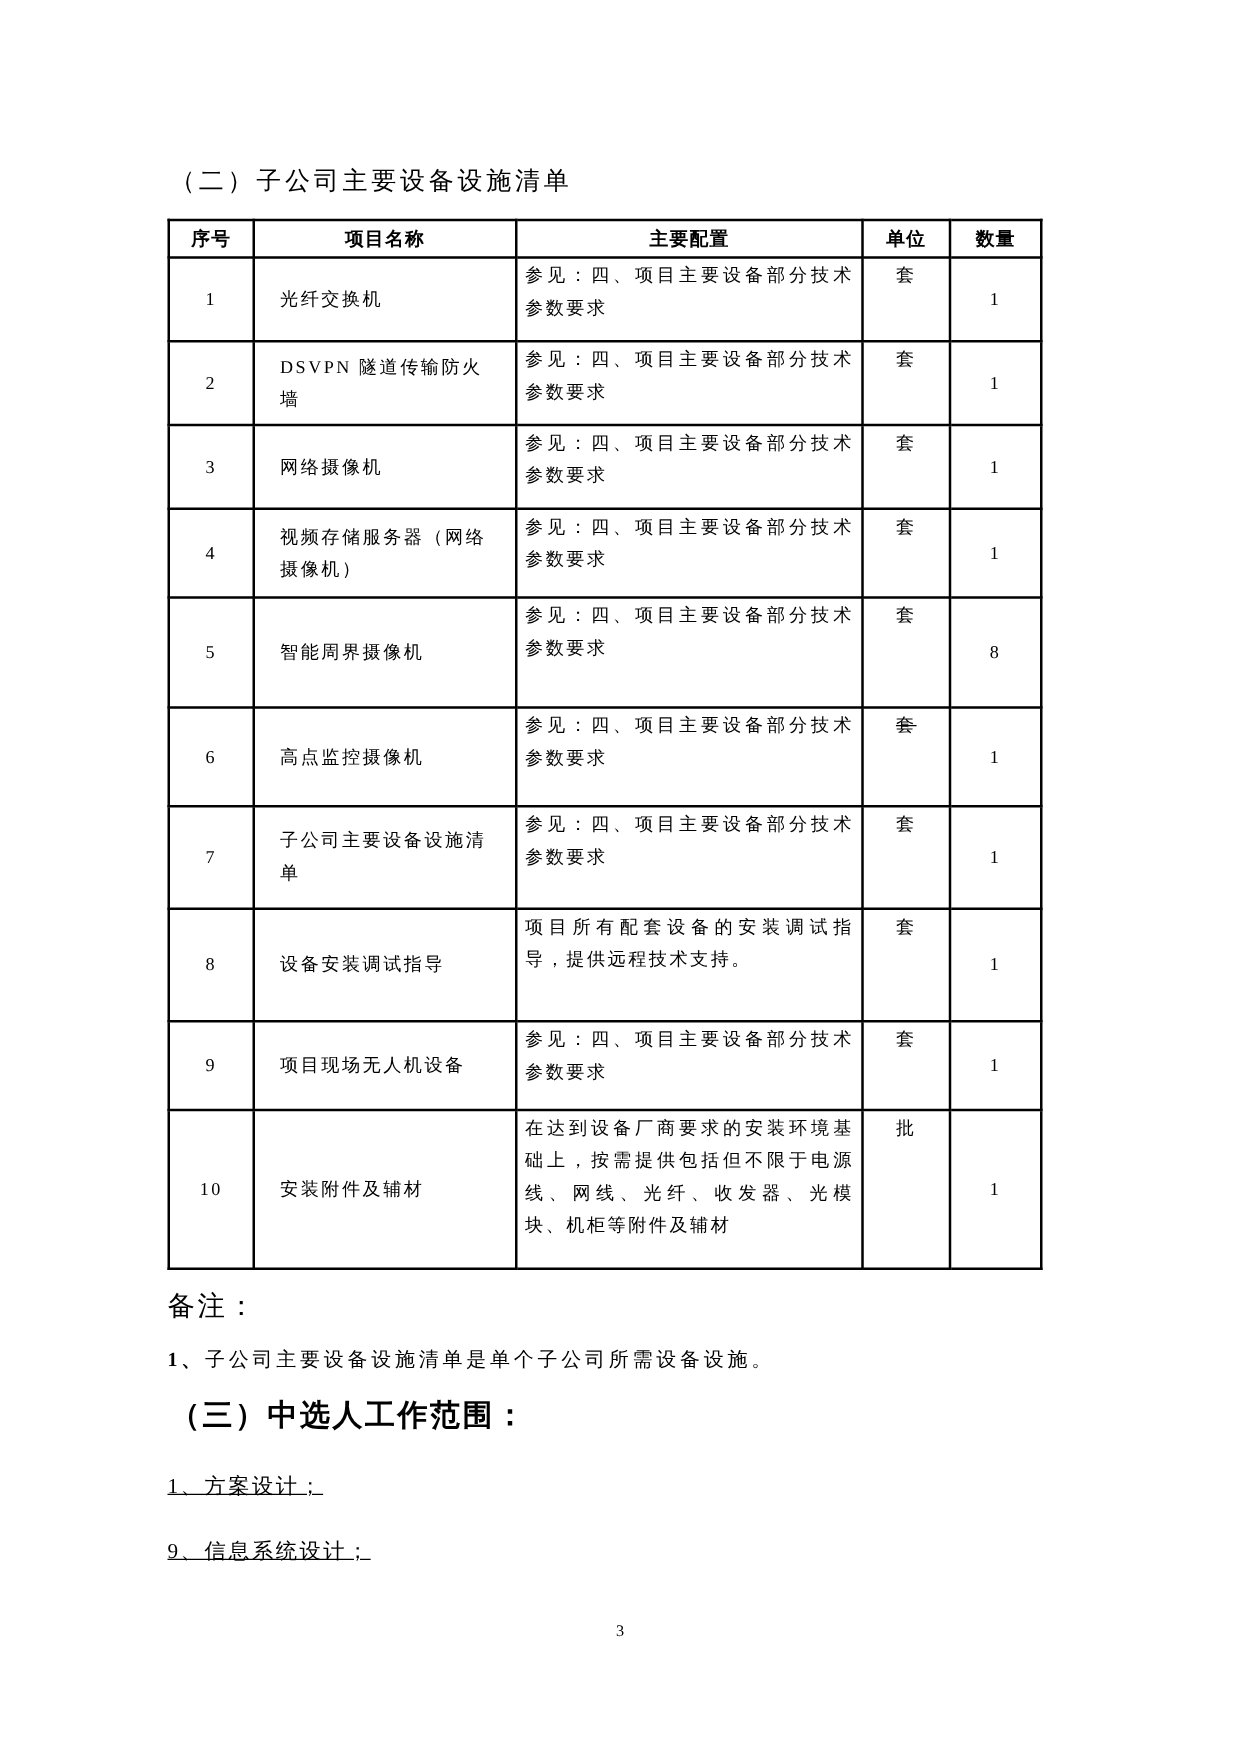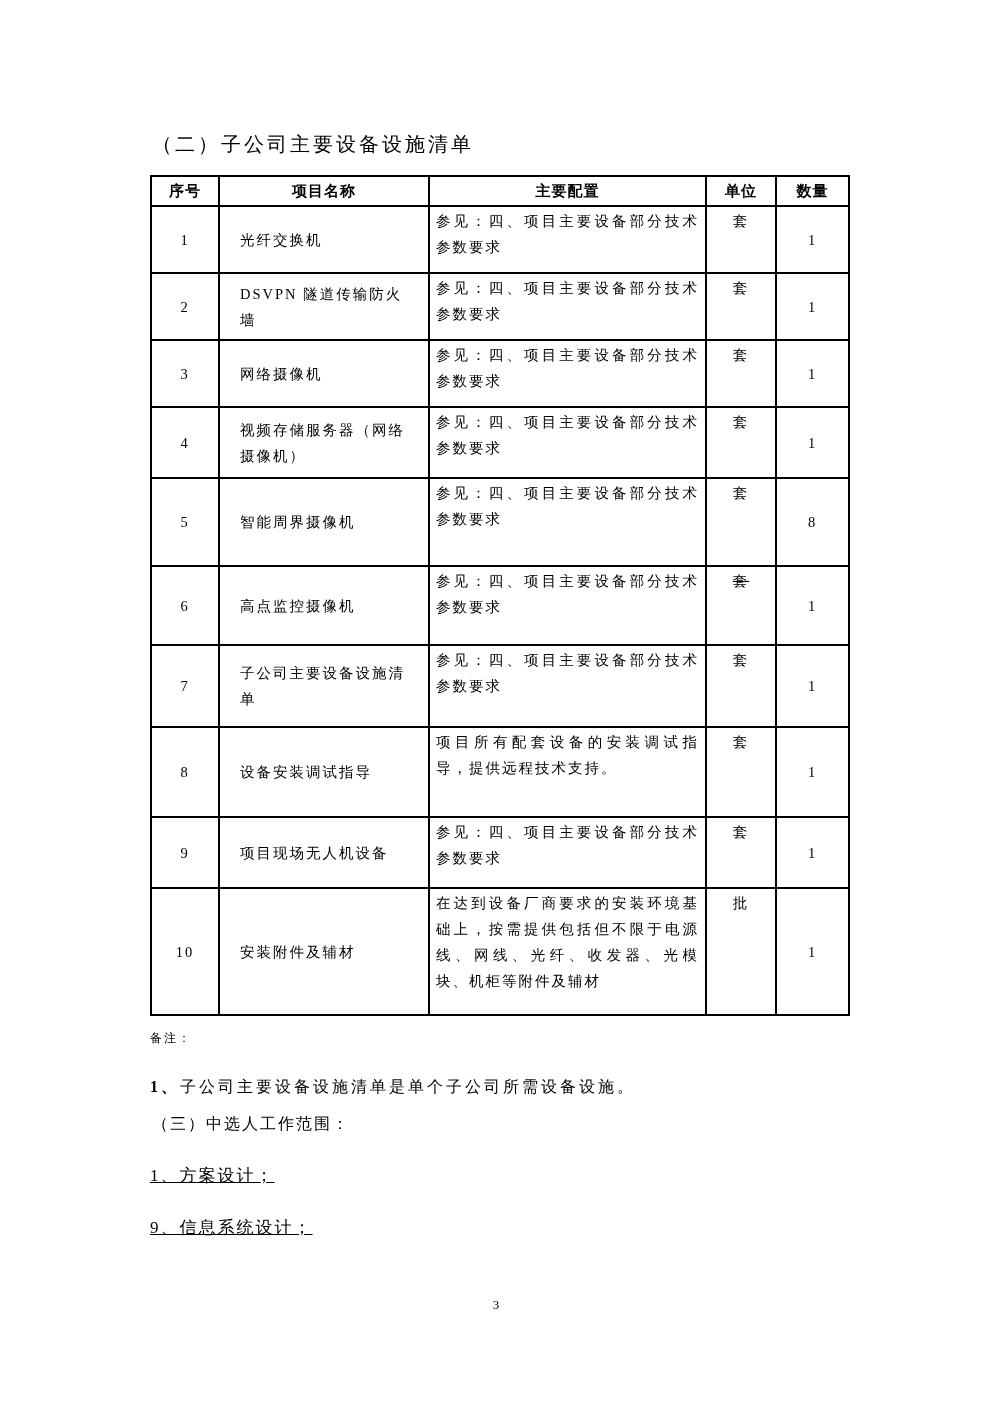--- a/index.html
+++ b/index.html
@@ -2,21 +2,21 @@
 <html><head>
 <meta charset="utf-8">
 <style>
   html,body{margin:0;padding:0;}
   body{
     width:992px;height:1403px;
     background:#ffffff;color:#000;
     font-family:"Liberation Serif","DejaVu Serif",serif;
     position:relative;overflow:hidden;
   }
-  .content{position:absolute;left:150px;top:0;width:628px;}
+  .content{position:absolute;left:134px;top:0;width:628px;}
   .doc-title{
     margin:131px 0 0 2px;
     font-size:20px;letter-spacing:3px;font-weight:normal;
   }
   table.equip{
     border-collapse:collapse;table-layout:fixed;
     width:698px;margin-top:17px;
     border:2.5px solid #000;
   }
   table.equip th,table.equip td{
@@ -30,27 +30,27 @@
   }
   table.equip td{
     font-size:14.5px;line-height:26px;letter-spacing:2px;
   }
   td.col-no{text-align:center;vertical-align:middle;}
   td.col-name{text-align:left;vertical-align:middle;padding:0 20px;}
   td.col-config{text-align:justify;vertical-align:top;padding:1px 6px 12px 6px;}
   td.col-unit{text-align:center;vertical-align:top;padding-top:1px;}
   td.col-qty{text-align:center;vertical-align:middle;}
   .struck{text-decoration:line-through;}
-  .notes-label{font-size:12px;margin:14px 0 0 0;letter-spacing:2px;}
+  .notes-label{font-size:22px;margin:14px 0 0 0;letter-spacing:2px;}
   p.note{font-size:16px;line-height:28px;margin:0;letter-spacing:3px;text-align:justify;}
-  p.note.first{margin-top:26px;}
+  p.note.first{margin-top:15px;}
   .bold{font-weight:bold;}
   .section-heading{
     margin:13px 0 0 2px;
-    font-size:16px;letter-spacing:2px;font-weight:normal;
+    font-size:24px;letter-spacing:2px;font-weight:bold;
   }
   .list-item{font-size:17px;letter-spacing:2px;margin:29px 0 0 0;text-decoration:underline;}
   .page-number{
     position:absolute;left:0;right:0;bottom:90px;
     text-align:center;font-size:13px;
   }
 </style>
 </head>
 <body>
 

